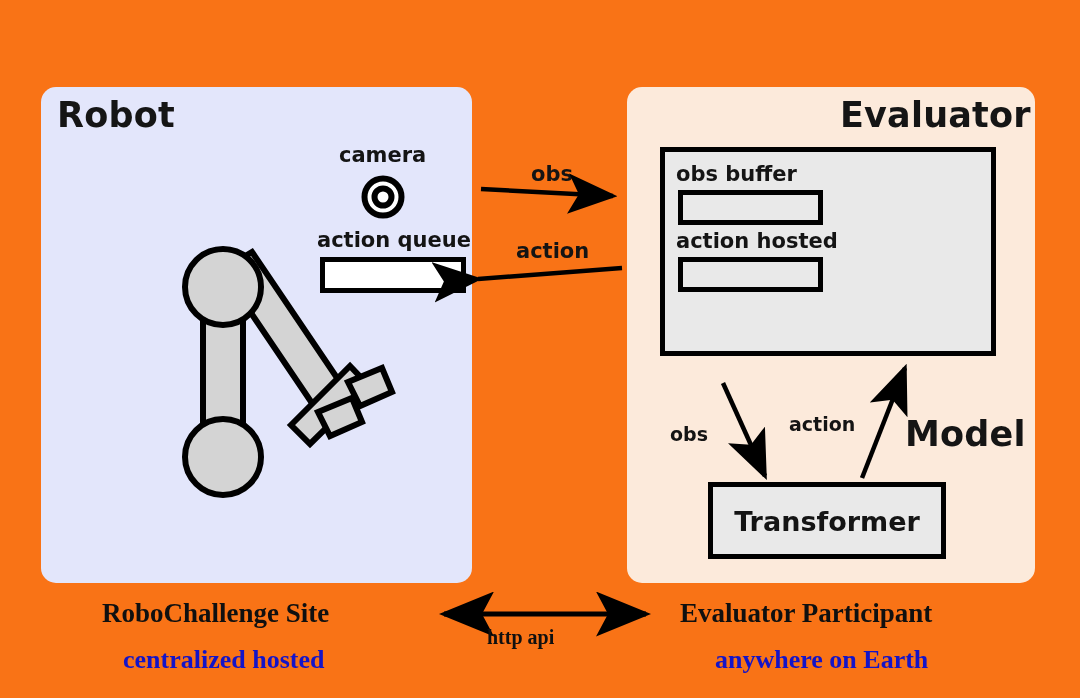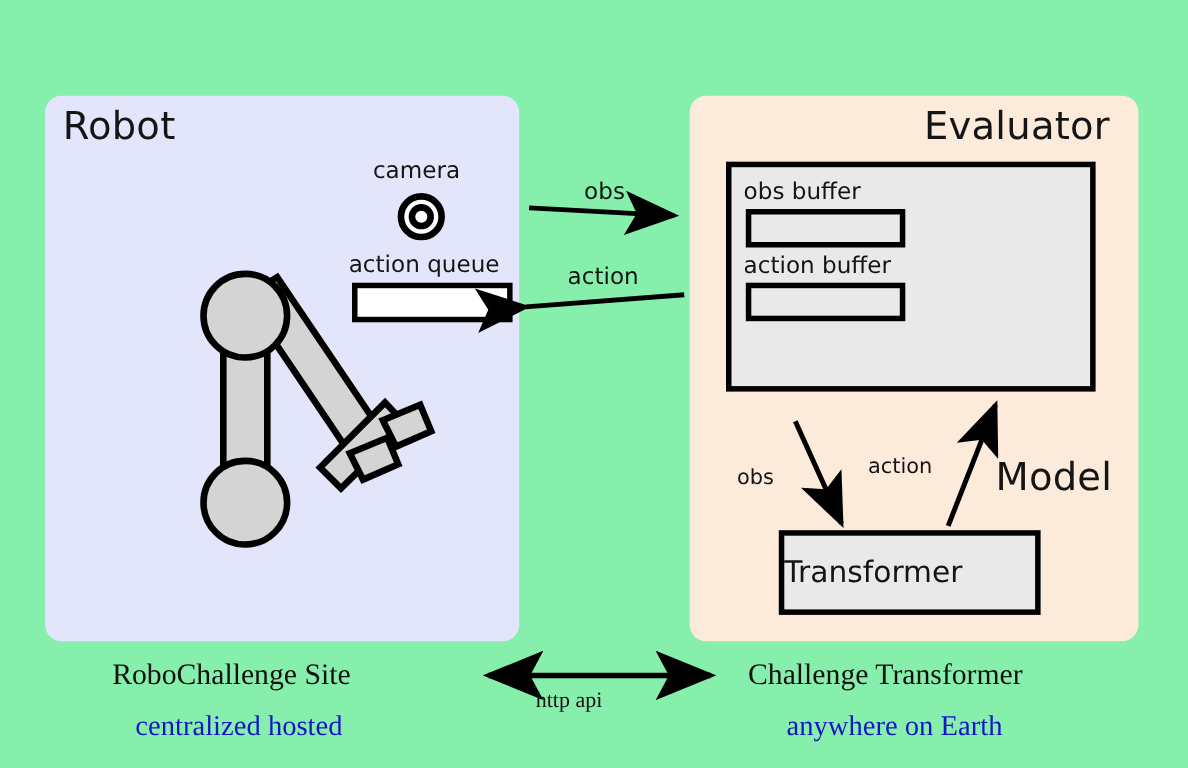--- a/index.html
+++ b/index.html
@@ -8,22 +8,23 @@
     padding: 0;
     background: #ffffff;
   }
   body {
     font-family: "DejaVu Sans", sans-serif;
   }
   #stage {
     position: relative;
     width: 1080px;
     height: 698px;
-    background: #86efac;
+    background: #f97316;
     overflow: hidden;
+    font-weight: bold;
   }
 
   
   .panel {
     position: absolute;
     border-radius: 15px;
   }
   #robot-panel {
     left: 41px;
     top: 87px;
@@ -95,20 +96,21 @@
   }
   #transformer-box {
     left: 708px; top: 482px; width: 238px; height: 77px;
     background: #e9e9e9;
     border-width: 5px;
   }
   #transformer-label {
     position: absolute;
     left: 0; right: 0; top: 50%;
     transform: translateY(-50%);
+    text-align: center;
     font-size: 27px;
     color: #141414;
   }
 
   
   .svg-layer {
     position: absolute;
     left: 0; top: 0;
     width: 1080px;
     height: 698px;
@@ -163,21 +165,21 @@
   <div class="panel-title" id="evaluator-title">Evaluator</div>
 
   <div class="hardbox" id="evaluator-inner-box"></div>
 
   <div class="lbl" id="obs-buffer-label">obs buffer</div>
 
   <div class="hardbox" id="obs-buffer-box">
     
   </div>
 
-  <div class="lbl" id="action-buffer-label">action buffer</div>
+  <div class="lbl" id="action-buffer-label">action hosted</div>
 
   <div class="hardbox" id="action-buffer-box">
     
   </div>
 
   <div class="panel-title" id="model-title">Model</div>
 
   <div class="hardbox" id="transformer-box">
     <div id="transformer-label">Transformer</div>
   </div>
@@ -256,17 +258,17 @@
     </g>
 
   </svg>
 
   <div class="cap cap-main" id="cap-left-main">RoboChallenge Site</div>
 
   <div class="cap cap-sub" id="cap-left-sub">centralized hosted</div>
 
   <div class="cap cap-api" id="cap-http-api">http api</div>
 
-  <div class="cap cap-main" id="cap-right-main">Challenge Transformer</div>
+  <div class="cap cap-main" id="cap-right-main">Evaluator Participant</div>
 
   <div class="cap cap-sub" id="cap-right-sub">anywhere on Earth</div>
 
 </div>
 
 </body></html>

